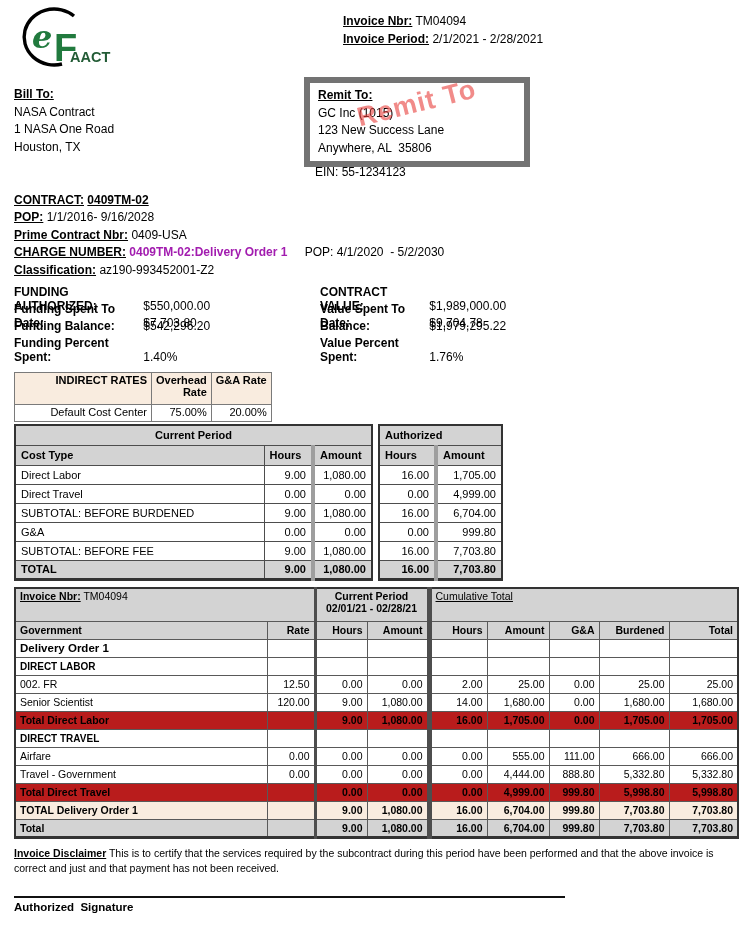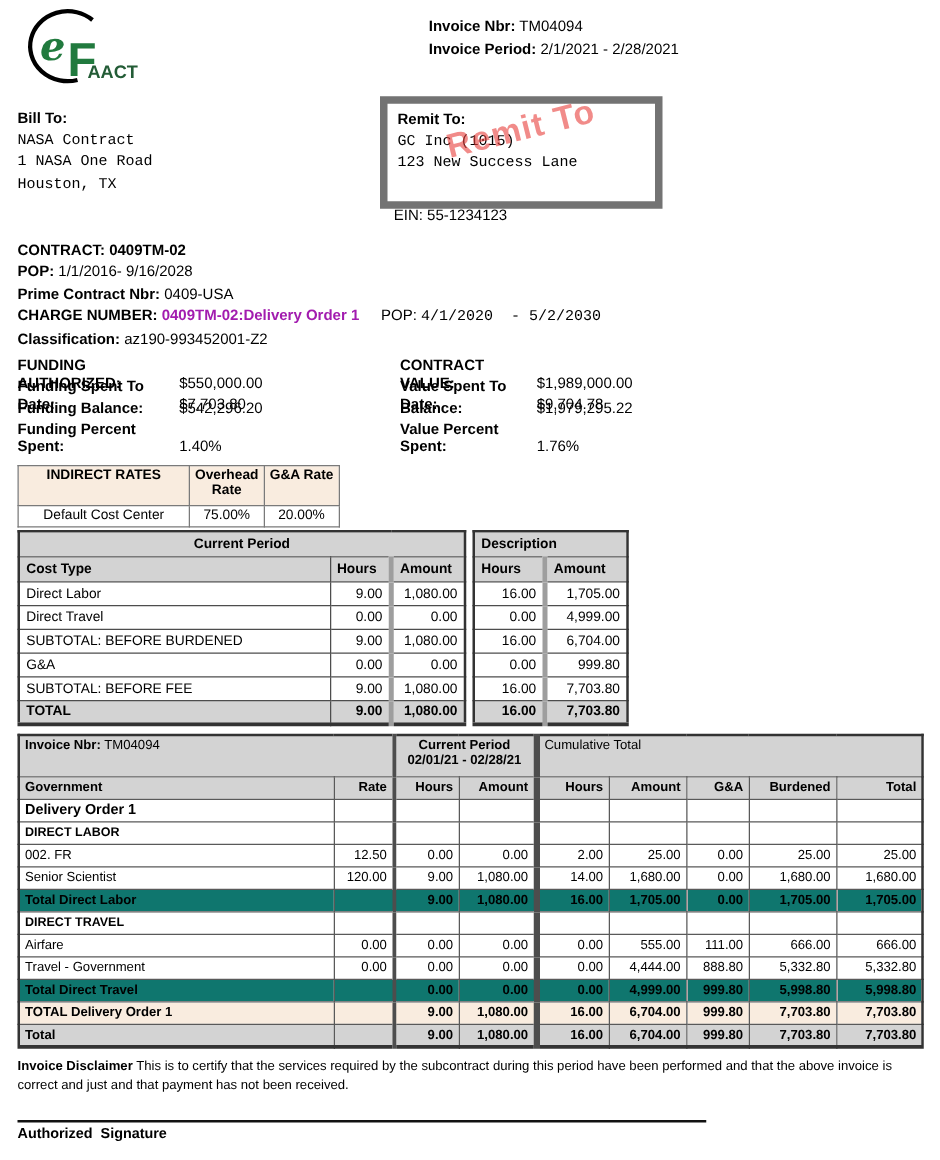--- a/index.html
+++ b/index.html
@@ -1,29 +1,29 @@
 <!DOCTYPE html>
 <html><head>
 <meta charset="utf-8">
 <style>
   html,body{margin:0;padding:0;background:#fff;}
   body{width:752px;height:928px;position:relative;overflow:hidden;
        font-family:"Liberation Sans",sans-serif;color:#000;font-size:12px;}
-  .b{font-weight:bold;}
+  .b{font-weight:bold;text-decoration:underline;}
   .page{position:absolute;inset:0;}
 
   
   .logo{position:absolute;left:12px;top:6px;}
 
   
   .inv-head{position:absolute;left:343px;top:12px;line-height:18px;}
 
   
   .bill-to{position:absolute;left:14px;top:86px;line-height:17.5px;}
-  .addr-line{white-space:pre;font-family:Liberation Mono, monospace;}
+  .addr-line{white-space:pre;}
   .remit-box{position:absolute;left:304px;top:77px;width:198px;height:68px;
              border:6px solid #737373;padding:4px 8px 6px 8px;line-height:17.5px;}
   .watermark{position:absolute;left:46px;top:12px;transform:rotate(-14deg);
              font-size:27px;font-weight:bold;color:rgba(232,62,58,0.6);
              white-space:nowrap;letter-spacing:1px;pointer-events:none;}
   .ein{position:absolute;left:315px;top:165px;}
 
   
   .contract{position:absolute;left:14px;top:192px;line-height:17.4px;}
   .blue{color:#a21caf;font-weight:bold;}
@@ -34,21 +34,21 @@
   .fund-col{position:absolute;top:0;left:0;}
   .fund-col.right{left:306px;}
   .fund-row{height:17px;}
   .fund-label{display:inline-block;width:126px;font-weight:bold;}
   .fund-col.right .fund-label{width:106px;}
 
   
   .indirect-wrap{position:absolute;left:14px;top:372px;}
   table.ir{border-collapse:collapse;table-layout:fixed;font-size:11px;}
   .ir th,.ir td{border:1px solid #7a7a7a;padding:1px 4px;vertical-align:top;
-                text-align:center;box-sizing:border-box;overflow:hidden;}
+                text-align:right;box-sizing:border-box;overflow:hidden;}
   .ir th{background:#f9ecdf;font-weight:bold;height:32px;}
   .ir th.nowrap{white-space:nowrap;}
   .ir td{height:17px;white-space:nowrap;margin-left:36px;}
 
   
   .cs-wrap{position:absolute;left:14px;top:424px;display:flex;gap:5px;}
   table.cs{border-collapse:collapse;table-layout:fixed;font-size:11px;
            border:2px solid #333;border-bottom:3px solid #333;}
   .cs th,.cs td{border:1px solid #4d4d4d;padding:0 5px;box-sizing:border-box;
                 white-space:nowrap;overflow:hidden;}
@@ -68,21 +68,21 @@
   .dt thead th{background:#d3d3d3;}
   .dt tr.h1 th{height:33px;vertical-align:top;text-align:left;font-weight:normal;}
   .dt tr.h1 th.center{text-align:center;font-weight:bold;}
   .dt tr.h2 th{text-align:right;font-weight:bold;}
   .dt tr.h2 th.left{text-align:left;}
   .dt td.c-num{text-align:right;}
   .dt .rate-sep{border-right:3px solid #4d4d4d;}
   .dt .cum-sep{border-left:5px solid #4d4d4d;}
   .dt tr.row-group td{font-weight:bold;font-size:11.5px;}
   .dt tr.row-section td{font-weight:bold;font-size:10px;}
-  .dt tr.row-subtotal td{font-weight:bold;background:#0f766e;}
+  .dt tr.row-subtotal td{font-weight:bold;background:#b91c1c;}
   .dt tr.row-grand td{font-weight:bold;background:#f9ecdf;}
   .dt tr.row-total td{font-weight:bold;background:#d3d3d3;}
 
   
   .disclaimer{position:absolute;left:14px;top:846px;width:722px;
               font-size:10.5px;line-height:15px;}
   .sig-line{position:absolute;left:14px;top:896px;width:551px;
             border-top:2px solid #111;}
   .sig-label{position:absolute;left:14px;top:901px;font-size:11.5px;
              font-weight:bold;white-space:pre;}
@@ -116,20 +116,21 @@
     <div class="b">Bill To:</div>
     <div class="addr-line">NASA Contract</div>
     <div class="addr-line">1 NASA One Road</div>
     <div class="addr-line">Houston, TX</div>
   </div>
 
   <div class="remit-box">
     <div class="b">Remit To:</div>
     <div class="addr-line">GC Inc (1015)</div>
     <div class="addr-line">123 New Success Lane</div>
+    <div class="addr-line">Anywhere, AL  35806</div>
     <div class="watermark">Remit To</div>
   </div>
 
   <div class="ein">EIN: 55-1234123</div>
 
   <div class="contract">
     <div>
       <span class="b">CONTRACT:</span>
       <span class="b">0409TM-02</span>
     </div>
@@ -281,21 +282,21 @@
           </tr>
         </tbody>
     </table>
     <table class="cs">
       <colgroup>
           <col style="width:57px">
           <col style="width:66px">
         </colgroup>
       <thead>
         <tr>
-          <th colspan="2">Description</th>
+          <th colspan="2">Authorized</th>
         </tr>
         <tr>
           <th>Hours</th>
           <th class="amt">Amount</th>
         </tr>
       </thead>
       <tbody>
 
           <tr class="row-item">
             <td class="num">16.00</td>

